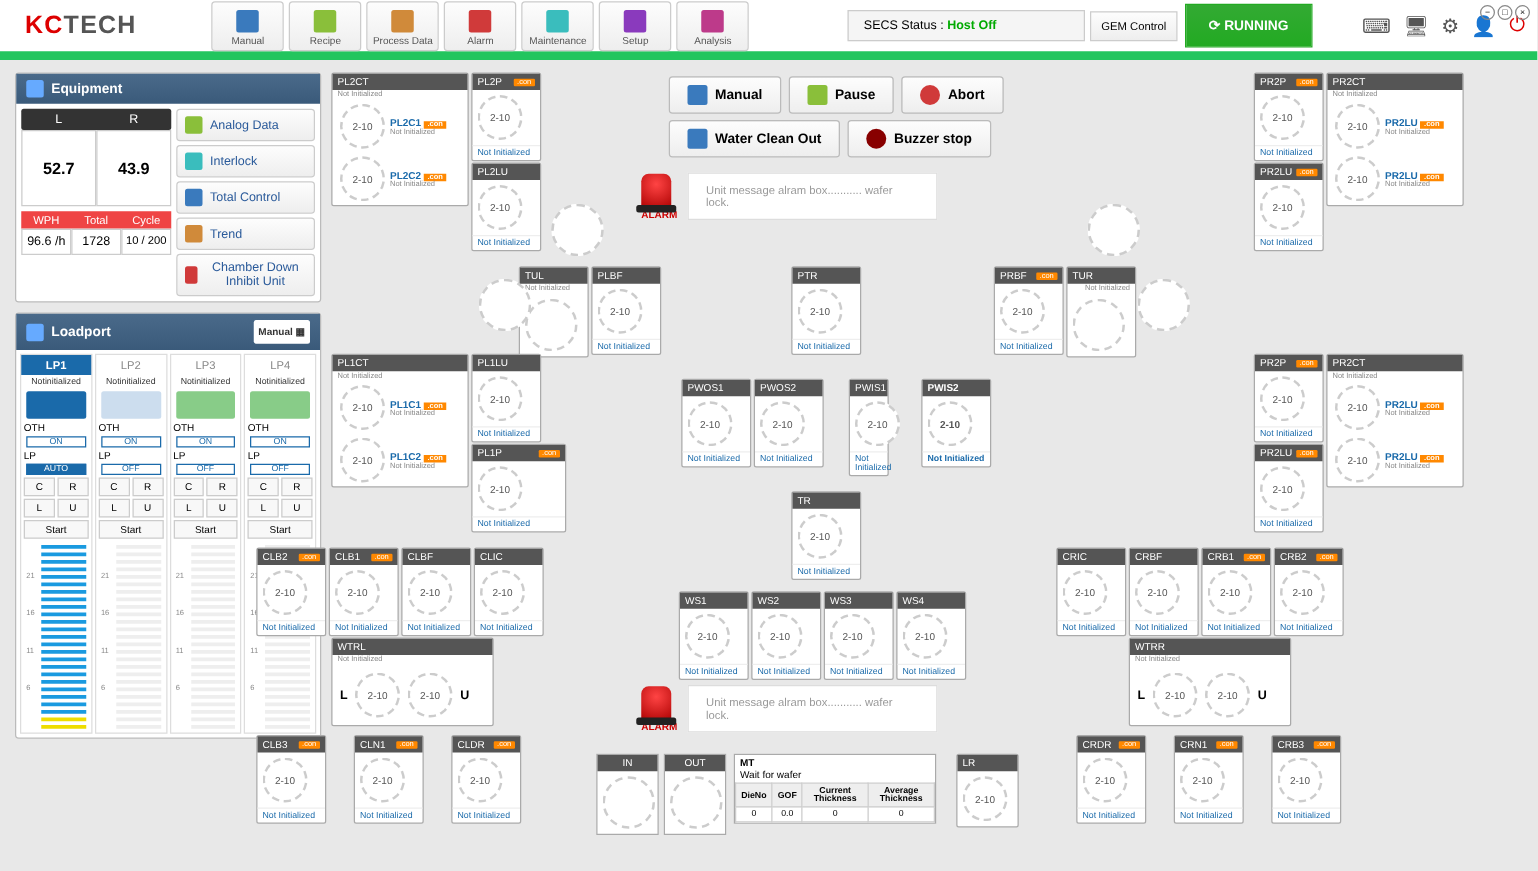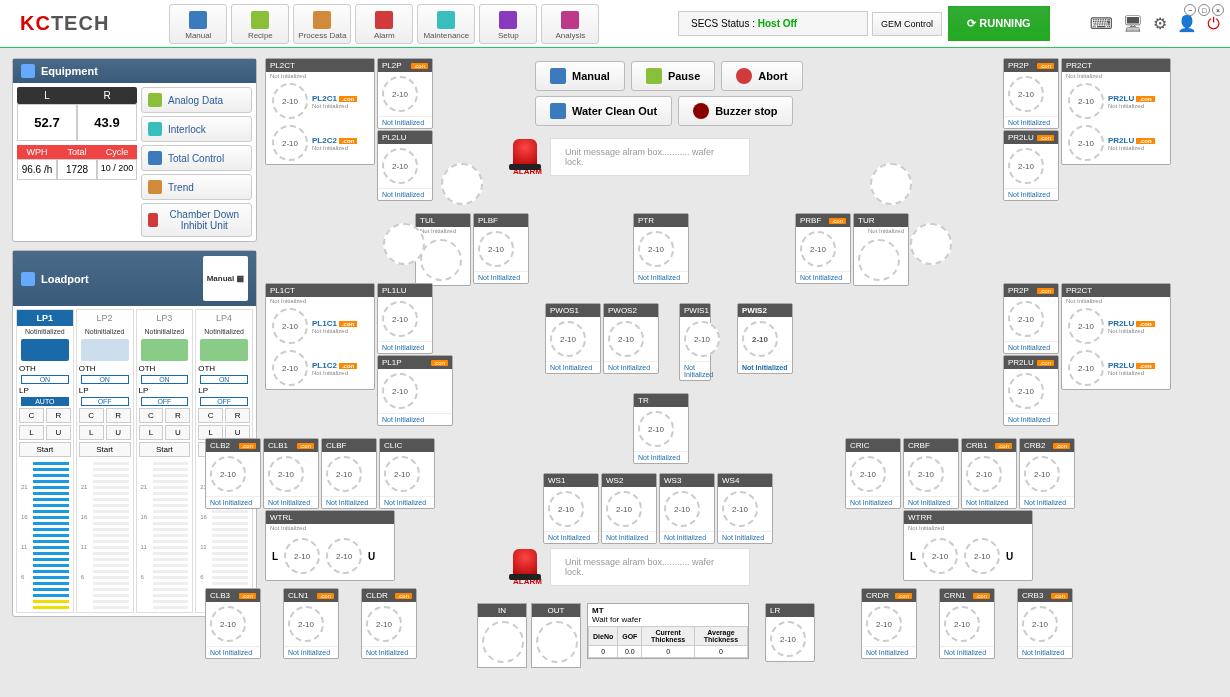--- a/index.html
+++ b/index.html
@@ -1,19 +1,19 @@
 <!DOCTYPE html>
 <html><head>
 <meta charset="utf-8">
 <style>
 * { box-sizing: border-box; margin: 0; padding: 0; font-family: Arial, sans-serif; }
 body { background: #e8e8e8; width: 1230px; height: 697px; position: relative; font-size: 10px; overflow: hidden; }
 
 
-.header { background: #fff; height: 48px; display: flex; align-items: center; padding: 0 10px; border-bottom: 1px solid #22c55e; }
+.header { background: #fff; height: 48px; display: flex; align-items: center; padding: 0 10px; border-bottom: 7px solid #22c55e; }
 .logo { font-size: 20px; font-weight: bold; color: #d00; letter-spacing: 1px; margin-right: 60px; margin-left: 10px; }
 .logo .k { color: #d00; }
 .logo .tech { color: #555; }
 .toolbar-btn { background: linear-gradient(#fdfdfd,#eee); border: 1px solid #ccc; border-radius: 3px; width: 58px; height: 40px; margin-right: 4px; display: flex; flex-direction: column; align-items: center; justify-content: flex-end; padding-bottom: 3px; font-size: 8px; color: #555; cursor: pointer; }
 .toolbar-icon { width: 18px; height: 18px; margin-bottom: 2px; border-radius: 2px; }
 .secs-status { margin-left: auto; background: #f5f5f5; border: 1px solid #ccc; padding: 6px 20px 6px 12px; font-size: 10px; width: 190px; }
 .secs-status .hostoff { color: #0a0; font-weight: bold; }
 .gem-btn { background: linear-gradient(#fdfdfd,#eee); border: 1px solid #ccc; padding: 6px 8px; font-size: 9px; margin-left: 4px; cursor: pointer; text-align: center; }
 .running-btn { background: linear-gradient(#3a3,#2a2); border: 1px solid #2a2; color: #fff; font-weight: bold; padding: 10px 18px; font-size: 11px; margin-left: 6px; }
 .header-icons { margin-left: 40px; display: flex; gap: 10px; align-items: center; }
@@ -26,32 +26,32 @@
 .left-col { position: absolute; left: 12px; top: 58px; width: 245px; }
 .panel { background: #fff; border: 1px solid #bbb; border-radius: 3px; margin-bottom: 8px; }
 .panel-header { background: linear-gradient(#4a6a8a,#3a5a7a); color: #fff; padding: 5px 8px; font-size: 11px; font-weight: bold; display: flex; align-items: center; }
 .panel-header .hicon { width: 14px; height: 14px; background: #6af; margin-right: 6px; border-radius: 2px; }
 
 .eq-body { display: flex; padding: 4px; gap: 4px; }
 .eq-left { flex: 0 0 120px; }
 .eq-lr { display: flex; background: #333; border-radius: 2px; }
 .eq-lr div { flex: 1; text-align: center; color: #fff; padding: 3px; font-size: 10px; }
 .eq-lr-val { display: flex; }
-.eq-lr-val div { flex: 1; text-align: center; border: 1px solid #ccc; padding: 10px 0; font-size: 13px; font-weight: bold; background: #fff; }
+.eq-lr-val div { flex: 1; text-align: center; border: 1px solid #ccc; padding: 22px 0; font-size: 13px; font-weight: bold; background: #fff; }
 .eq-stats-h { display: flex; background: #ef4444; margin-top: 4px; }
 .eq-stats-h div { flex: 1; color: #fff; text-align: center; font-size: 9px; padding: 2px; }
 .eq-stats-v { display: flex; }
 .eq-stats-v div { flex: 1; text-align: center; border: 1px solid #ccc; padding: 4px 0; font-size: 10px; background: #fff; }
 .eq-stats-v .cycle { font-size: 9px; line-height: 1.1; }
 
 .eq-buttons { flex: 1; display: flex; flex-direction: column; gap: 3px; }
 .eq-btn { background: linear-gradient(#fdfdfd,#eee); border: 1px solid #ccc; border-radius: 3px; padding: 5px 6px; font-size: 10px; color: #2a5a9a; display: flex; align-items: center; cursor: pointer; }
 .eq-btn .bicon { width: 14px; height: 14px; margin-right: 6px; border-radius: 2px; }
 
-.lp-header-btn { margin-left: auto; background: #fff; color: #333; padding: 18px 4px; font-size: 8px; border-radius: 2px; }
+.lp-header-btn { margin-left: auto; background: #fff; color: #333; padding: 5px 4px; font-size: 8px; border-radius: 2px; }
 .lp-body { display: flex; padding: 3px; gap: 2px; }
 .lp-col { flex: 1; border: 1px solid #ddd; display: flex; flex-direction: column; }
 .lp-tab { text-align: center; padding: 3px; font-size: 9px; color: #888; }
 .lp-tab.active { background: #1a6aaa; color: #fff; font-weight: bold; }
 .lp-status { font-size: 7px; text-align: center; padding: 2px; color: #333; }
 .lp-icon { height: 22px; margin: 2px 4px; border-radius: 2px; }
 .lp-oth { font-size: 8px; padding: 1px 2px; }
 .lp-pill { border: 1px solid #1a6aaa; font-size: 7px; text-align: center; margin: 1px 4px; padding: 0px; color: #1a6aaa; }
 .lp-pill.auto { background: #1a6aaa; color: #fff; }
 .lp-btnrow { display: flex; gap: 2px; padding: 1px 2px; }

